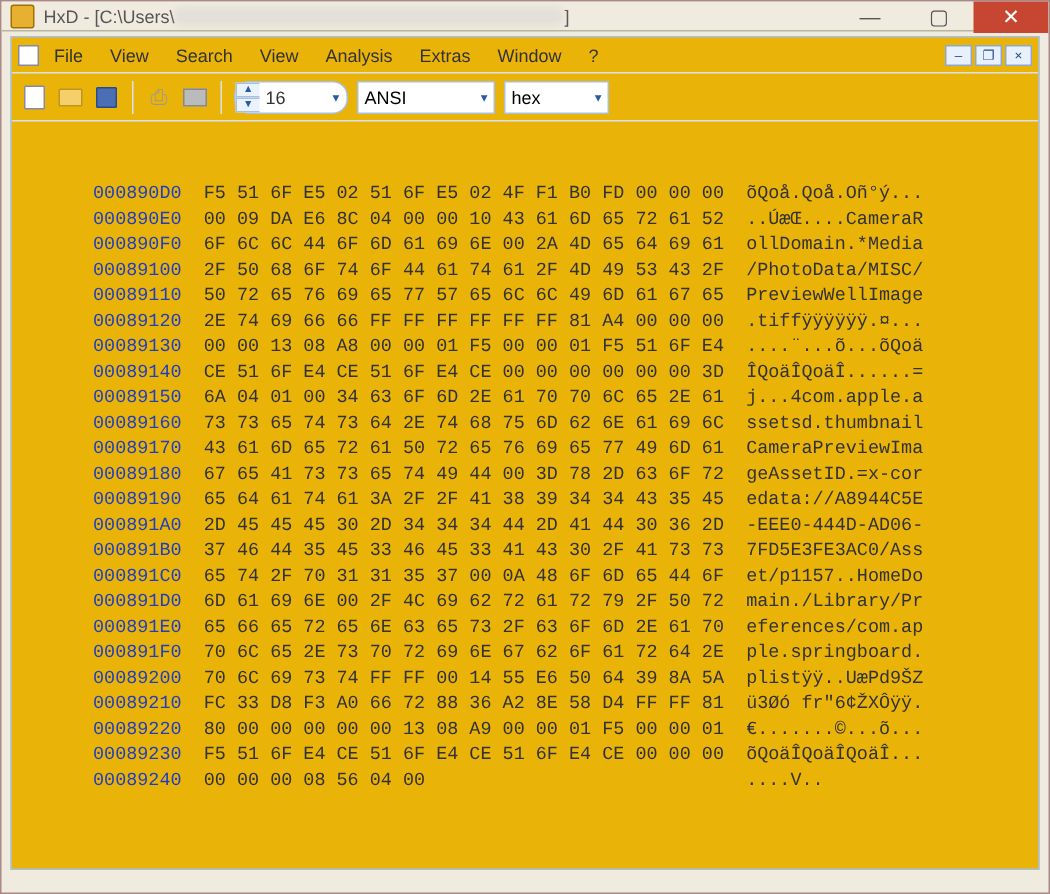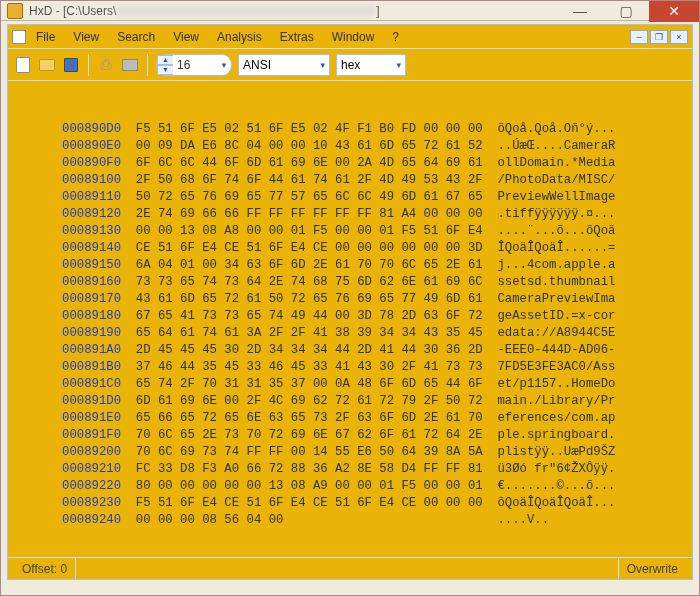--- a/index.html
+++ b/index.html
@@ -255,18 +255,13 @@
       <span>hex</span>
       <span class="arrow">▾</span>
     </div>
   </div>
 
 
   <div class="hexwrap" id="hexwrap">
 
 <div class="row"><span class="off">000890D0</span>  <span class="bytes">F5 51 6F E5 02 51 6F E5 02 4F F1 B0 FD 00 00 00</span>  <span class="ascii">õQoå.Qoå.Oñ°ý...</span></div><div class="row"><span class="off">000890E0</span>  <span class="bytes">00 09 DA E6 8C 04 00 00 10 43 61 6D 65 72 61 52</span>  <span class="ascii">..ÚæŒ....CameraR</span></div><div class="row"><span class="off">000890F0</span>  <span class="bytes">6F 6C 6C 44 6F 6D 61 69 6E 00 2A 4D 65 64 69 61</span>  <span class="ascii">ollDomain.*Media</span></div><div class="row"><span class="off">00089100</span>  <span class="bytes">2F 50 68 6F 74 6F 44 61 74 61 2F 4D 49 53 43 2F</span>  <span class="ascii">/PhotoData/MISC/</span></div><div class="row"><span class="off">00089110</span>  <span class="bytes">50 72 65 76 69 65 77 57 65 6C 6C 49 6D 61 67 65</span>  <span class="ascii">PreviewWellImage</span></div><div class="row"><span class="off">00089120</span>  <span class="bytes">2E 74 69 66 66 FF FF FF FF FF FF 81 A4 00 00 00</span>  <span class="ascii">.tiffÿÿÿÿÿÿ.¤...</span></div><div class="row"><span class="off">00089130</span>  <span class="bytes">00 00 13 08 A8 00 00 01 F5 00 00 01 F5 51 6F E4</span>  <span class="ascii">....¨...õ...õQoä</span></div><div class="row"><span class="off">00089140</span>  <span class="bytes">CE 51 6F E4 CE 51 6F E4 CE 00 00 00 00 00 00 3D</span>  <span class="ascii">ÎQoäÎQoäÎ......=</span></div><div class="row"><span class="off">00089150</span>  <span class="bytes">6A 04 01 00 34 63 6F 6D 2E 61 70 70 6C 65 2E 61</span>  <span class="ascii">j...4com.apple.a</span></div><div class="row"><span class="off">00089160</span>  <span class="bytes">73 73 65 74 73 64 2E 74 68 75 6D 62 6E 61 69 6C</span>  <span class="ascii">ssetsd.thumbnail</span></div><div class="row"><span class="off">00089170</span>  <span class="bytes">43 61 6D 65 72 61 50 72 65 76 69 65 77 49 6D 61</span>  <span class="ascii">CameraPreviewIma</span></div><div class="row"><span class="off">00089180</span>  <span class="bytes">67 65 41 73 73 65 74 49 44 00 3D 78 2D 63 6F 72</span>  <span class="ascii">geAssetID.=x-cor</span></div><div class="row"><span class="off">00089190</span>  <span class="bytes">65 64 61 74 61 3A 2F 2F 41 38 39 34 34 43 35 45</span>  <span class="ascii">edata://A8944C5E</span></div><div class="row"><span class="off">000891A0</span>  <span class="bytes">2D 45 45 45 30 2D 34 34 34 44 2D 41 44 30 36 2D</span>  <span class="ascii">-EEE0-444D-AD06-</span></div><div class="row"><span class="off">000891B0</span>  <span class="bytes">37 46 44 35 45 33 46 45 33 41 43 30 2F 41 73 73</span>  <span class="ascii">7FD5E3FE3AC0/Ass</span></div><div class="row"><span class="off">000891C0</span>  <span class="bytes">65 74 2F 70 31 31 35 37 00 0A 48 6F 6D 65 44 6F</span>  <span class="ascii">et/p1157..HomeDo</span></div><div class="row"><span class="off">000891D0</span>  <span class="bytes">6D 61 69 6E 00 2F 4C 69 62 72 61 72 79 2F 50 72</span>  <span class="ascii">main./Library/Pr</span></div><div class="row"><span class="off">000891E0</span>  <span class="bytes">65 66 65 72 65 6E 63 65 73 2F 63 6F 6D 2E 61 70</span>  <span class="ascii">eferences/com.ap</span></div><div class="row"><span class="off">000891F0</span>  <span class="bytes">70 6C 65 2E 73 70 72 69 6E 67 62 6F 61 72 64 2E</span>  <span class="ascii">ple.springboard.</span></div><div class="row"><span class="off">00089200</span>  <span class="bytes">70 6C 69 73 74 FF FF 00 14 55 E6 50 64 39 8A 5A</span>  <span class="ascii">plistÿÿ..UæPd9ŠZ</span></div><div class="row"><span class="off">00089210</span>  <span class="bytes">FC 33 D8 F3 A0 66 72 88 36 A2 8E 58 D4 FF FF 81</span>  <span class="ascii">ü3Øó fr"6¢ŽXÔÿÿ.</span></div><div class="row"><span class="off">00089220</span>  <span class="bytes">80 00 00 00 00 00 13 08 A9 00 00 01 F5 00 00 01</span>  <span class="ascii">€.......©...õ...</span></div><div class="row"><span class="off">00089230</span>  <span class="bytes">F5 51 6F E4 CE 51 6F E4 CE 51 6F E4 CE 00 00 00</span>  <span class="ascii">õQoäÎQoäÎQoäÎ...</span></div><div class="row"><span class="off">00089240</span>  <span class="bytes">00 00 00 08 56 04 00                           </span>  <span class="ascii">....V..</span></div></div>
 
-  <div class="statusbar">
-    <div class="pane">Offset: 0</div>
-    <div class="fill"></div>
-    <div class="pane" style="border-right:none;border-left:1px solid #d6e2f0">Overwrite</div>
-  </div>
 </div>
 
 </body></html>

